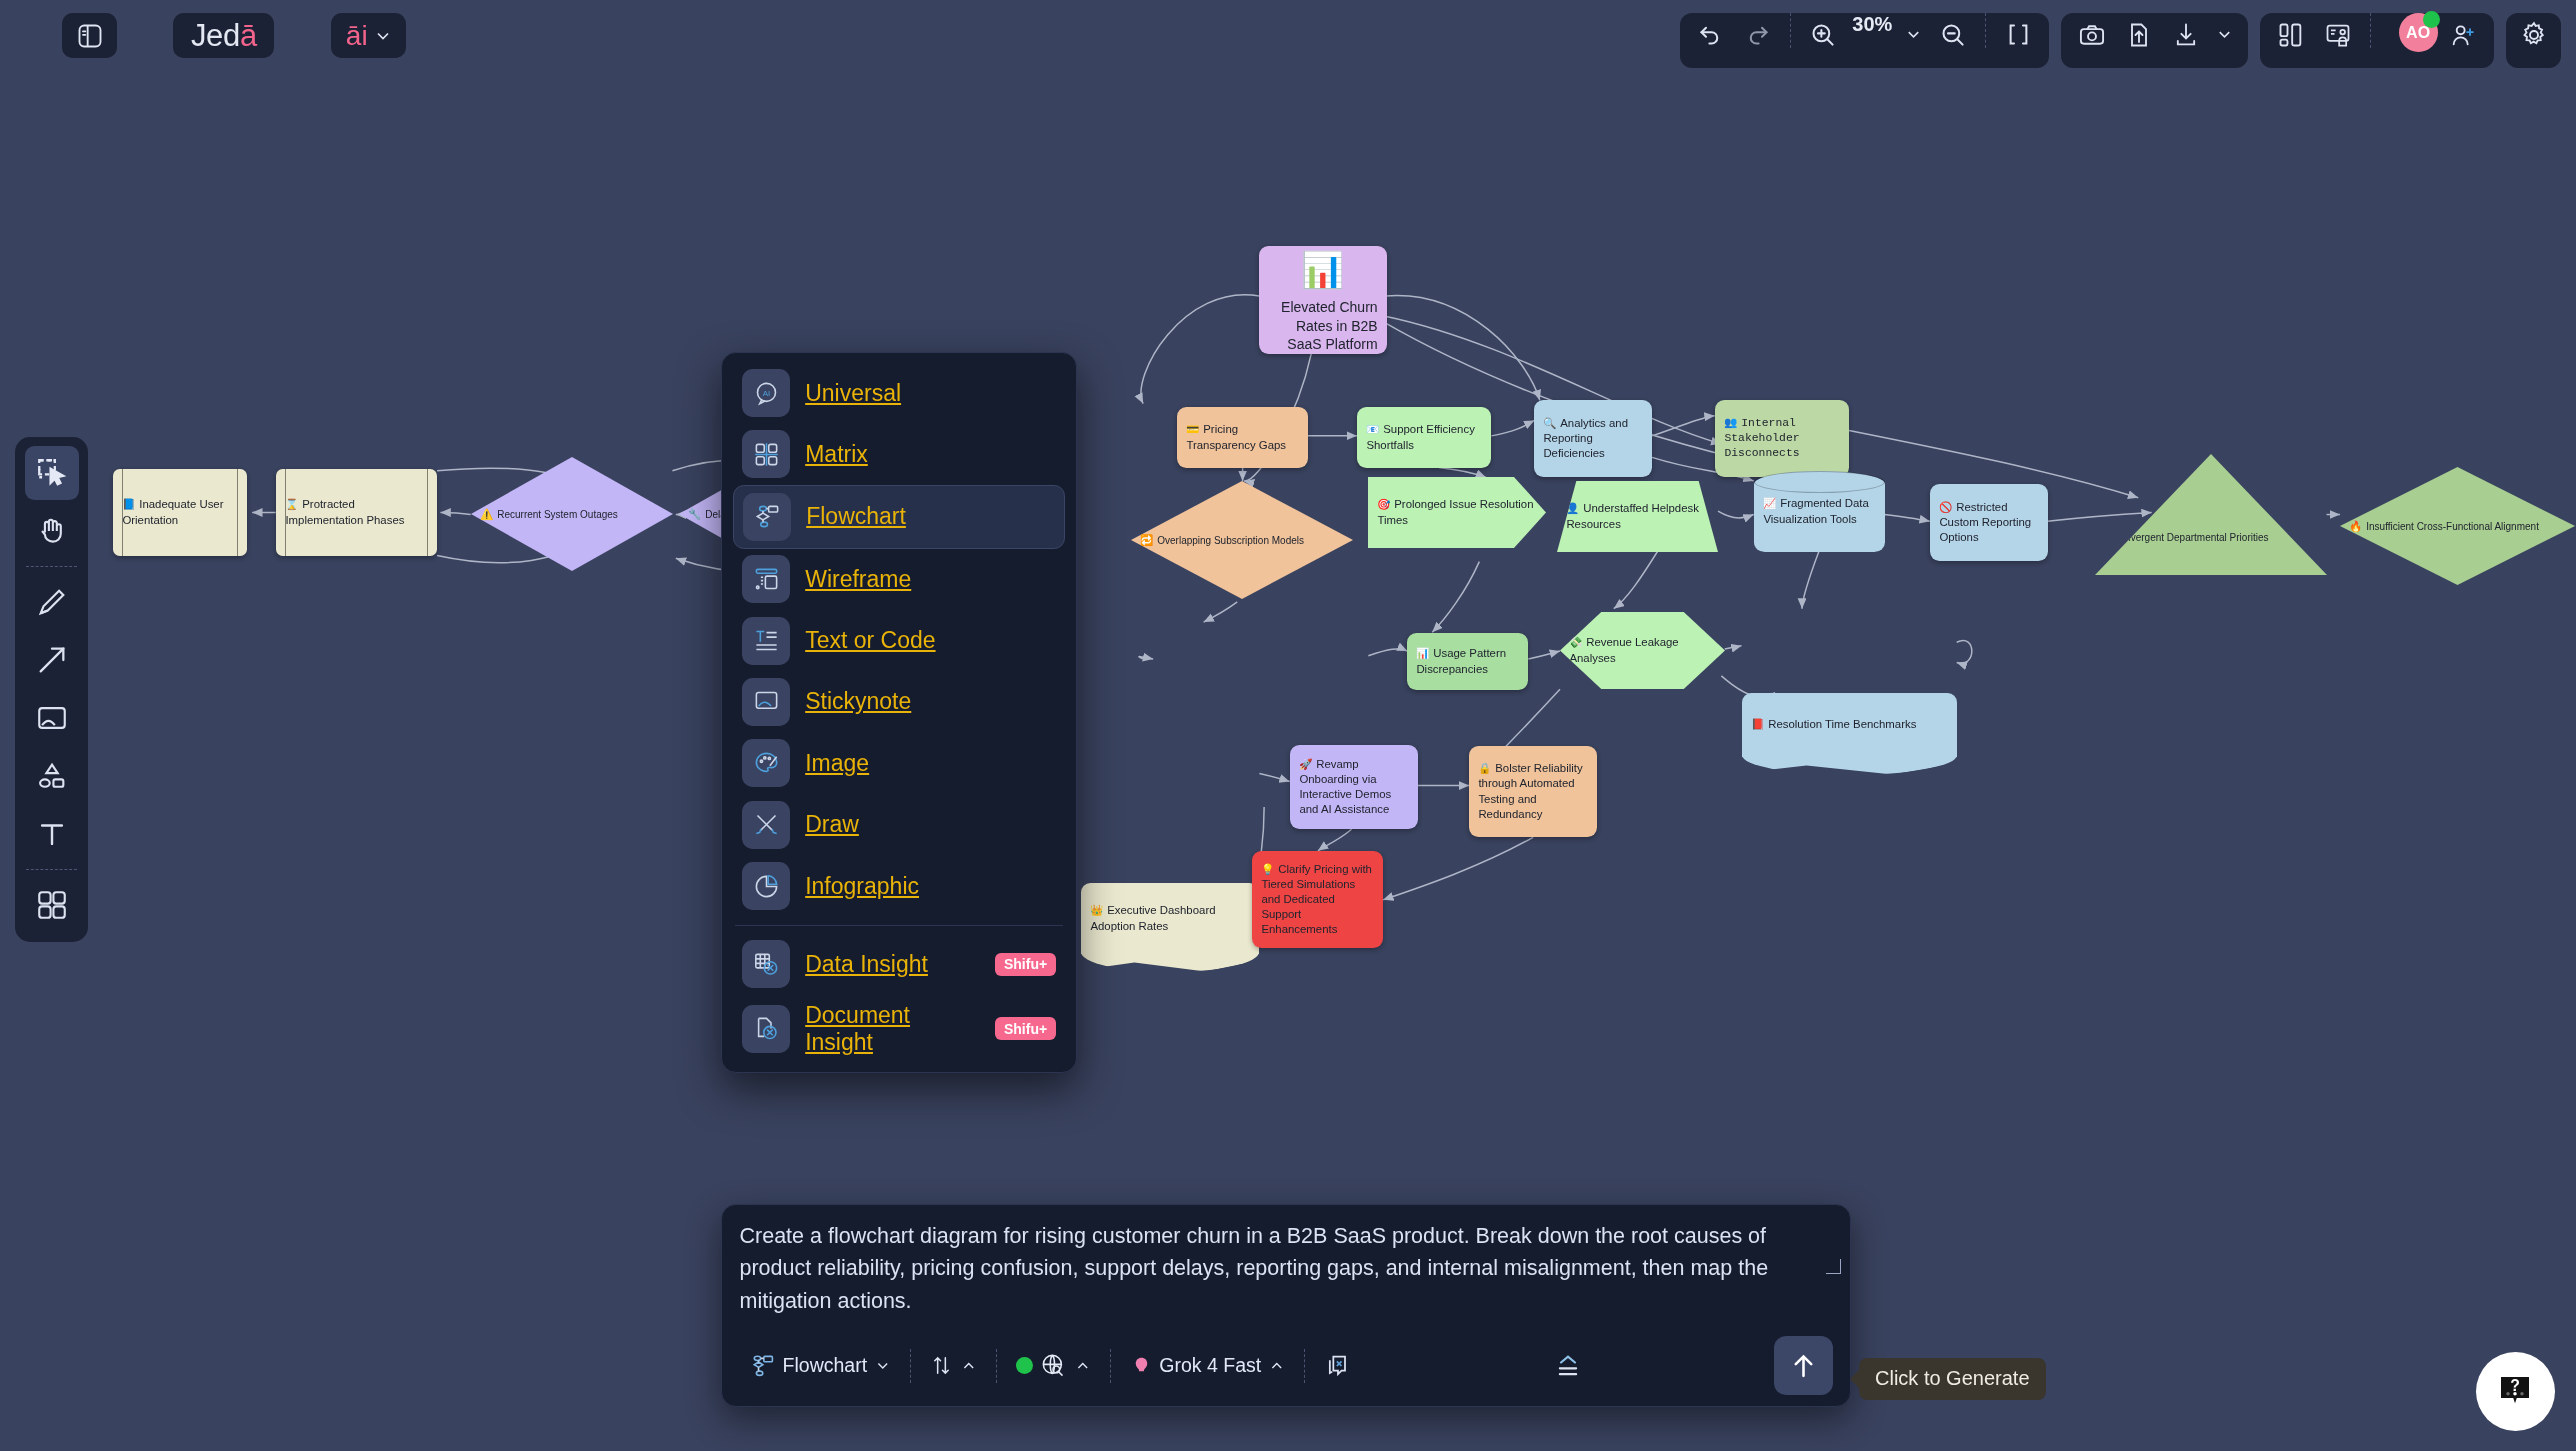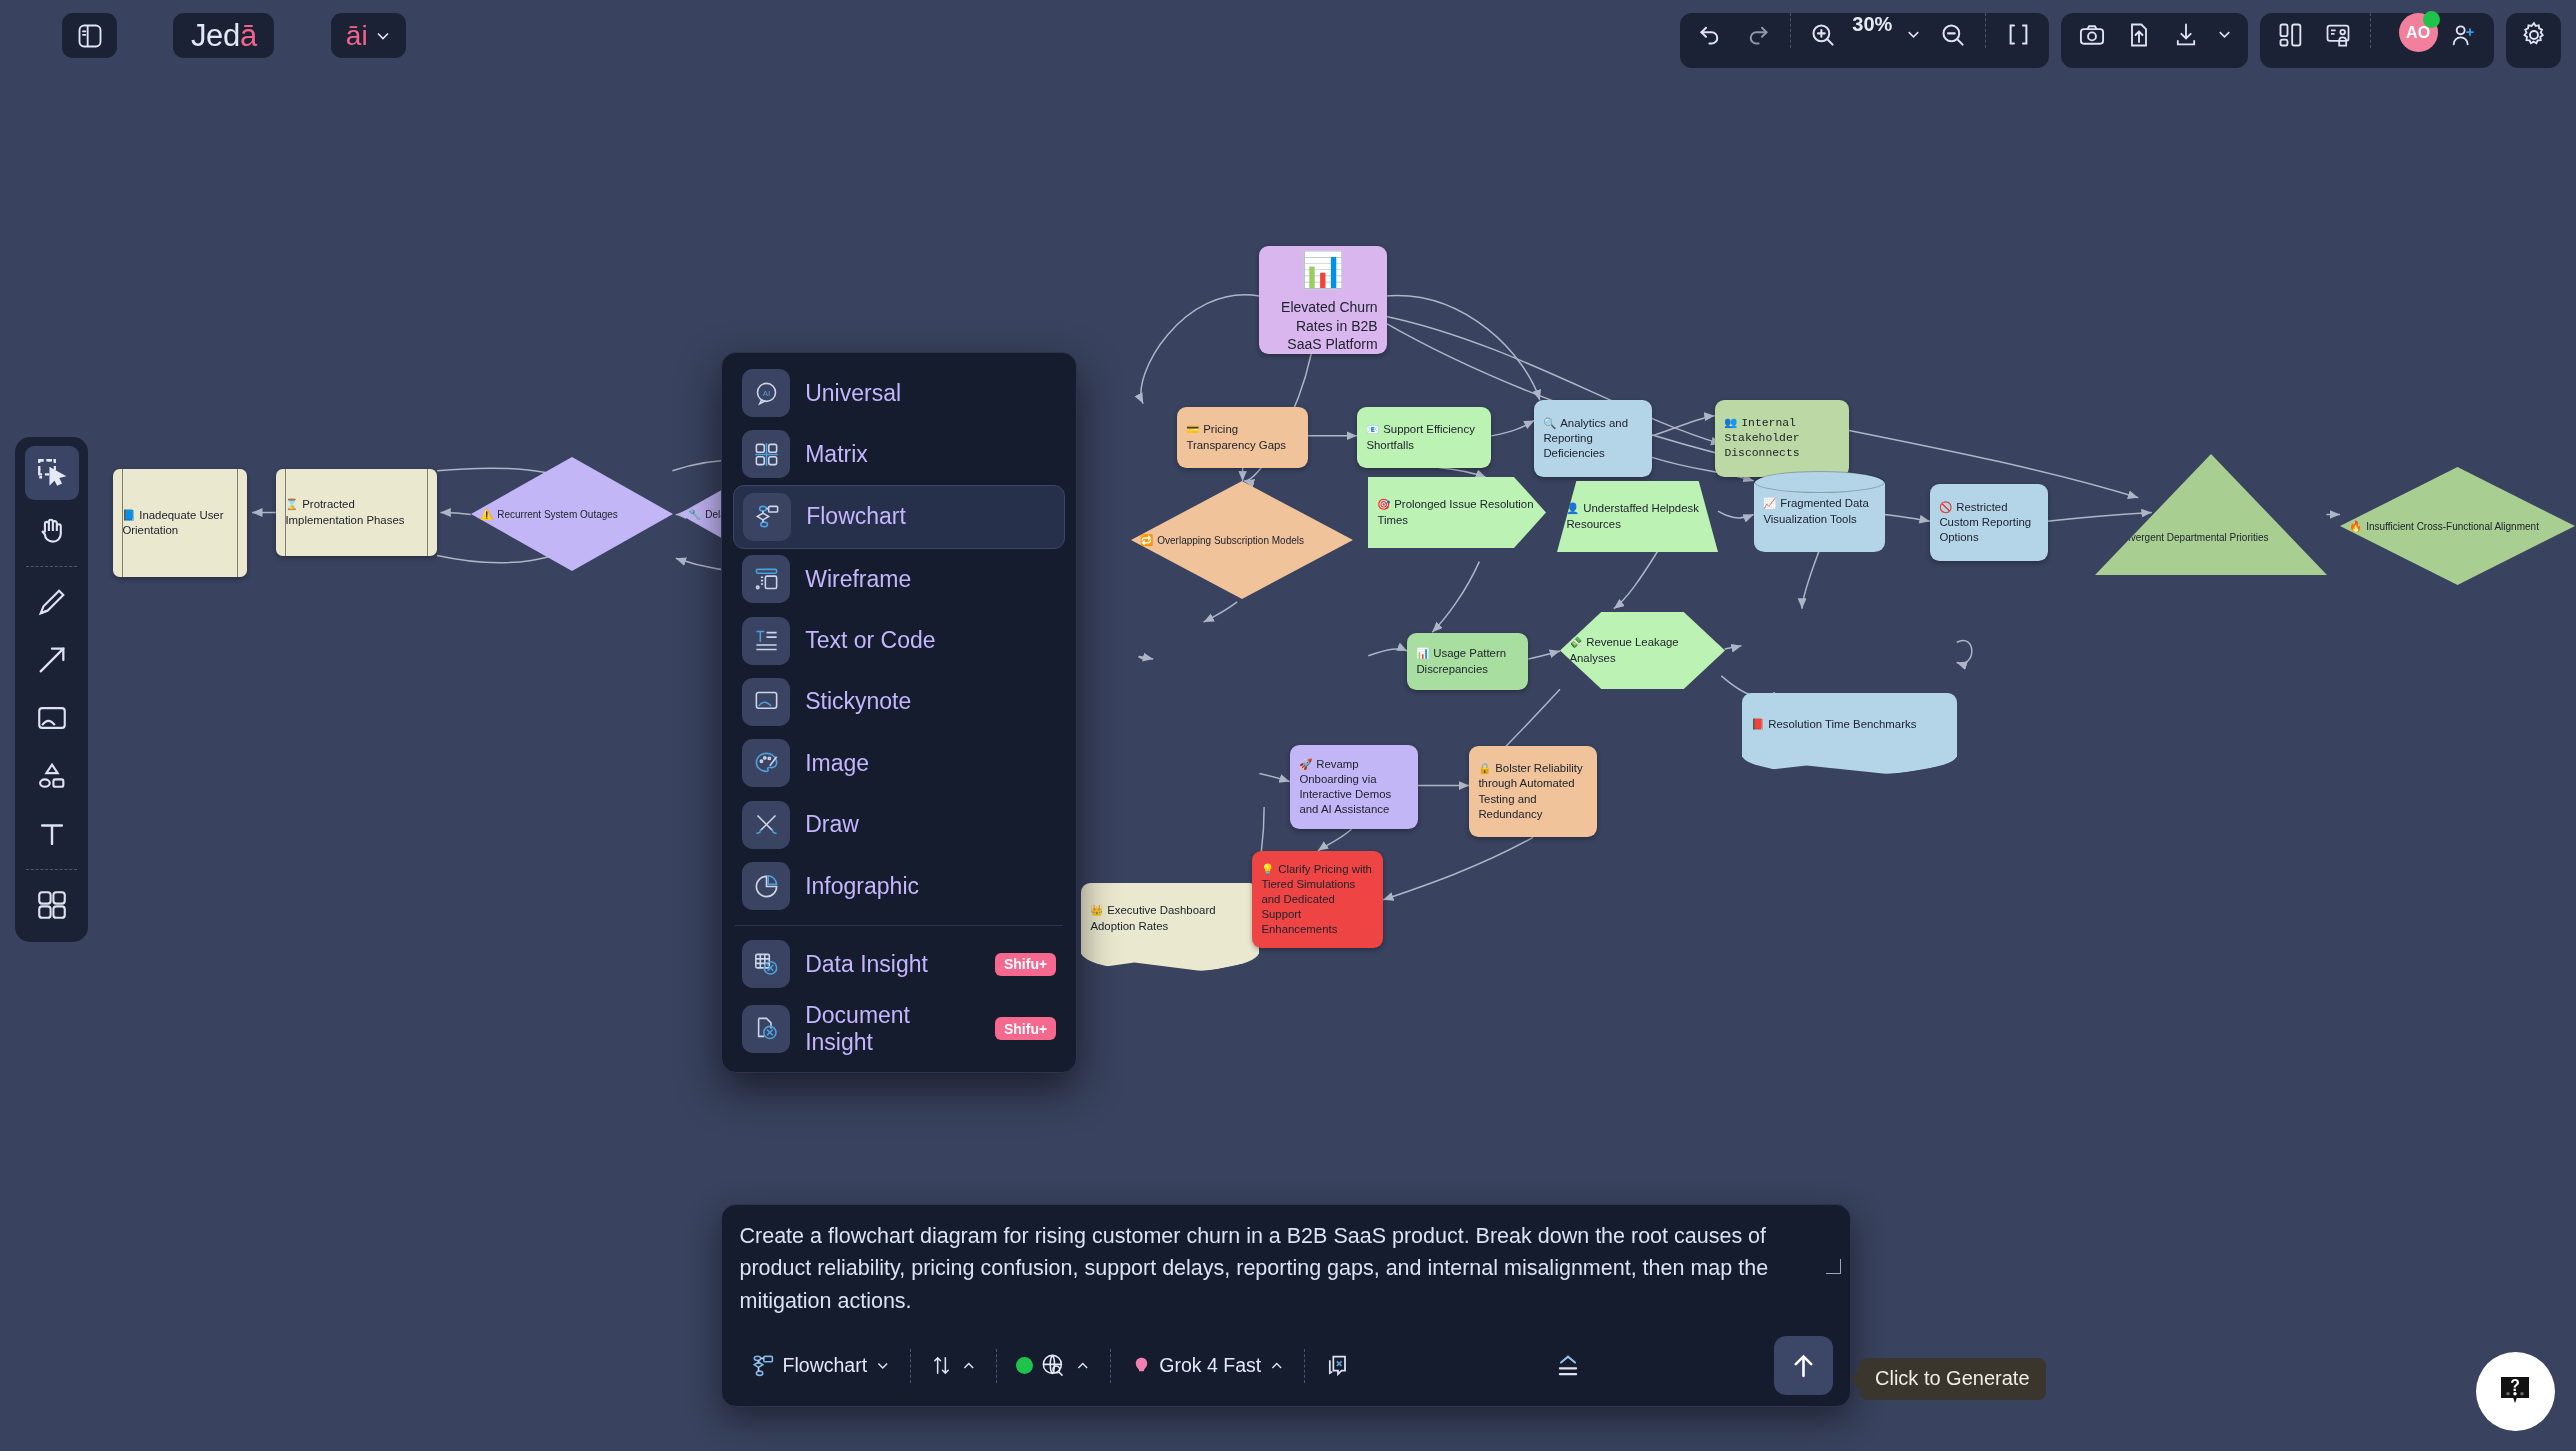--- a/index.html
+++ b/index.html
@@ -100,21 +100,21 @@
   }
   .mitem {
     display:flex; align-items:center; gap:15px; padding:6.7px 9.4px; border-radius:10.8px;
     cursor:pointer; position:relative;
   }
   .mitem.sel { background:#27304b; border:0.7px solid #3b4666; }
   .micon {
     width:48px; height:48px; border-radius:10.8px; background:#3a4462;
     display:flex; align-items:center; justify-content:center; flex:0 0 48px; color:#cfd8ea;
   }
-  .mlabel { color:#c4b5fd; font-size:23px; }
+  .mlabel { color:#eab308; font-size:23px;text-decoration:underline; }
   .badge {
     margin-left:auto; background:#f7688f; color:#fff; font-size:14px; font-weight:700;
     padding:3.4px 8.7px; border-radius:6px;
   }
   .msep { border-top:0.7px solid #2b3450; margin:8px 2.7px; }
 
   
   #prompt {
     position:absolute; left:721px; top:1204px; width:1130px;
     background:#151c2e; border:0.7px solid #2b3450; border-radius:15px;
@@ -190,21 +190,21 @@
         <path d="M2320,1025 C2260,1090 2200,1150 2190,1160"></path>
         <path d="M2560,1005 C2600,1040 2620,1040 2640,1030"></path>
         <path d="M2910,955 C2940,940 2940,995 2910,985"></path>
         <path d="M1840,895 C1820,910 1800,920 1790,925"></path>
         <path d="M2200,835 C2180,880 2150,920 2130,940"></path>
         <path d="M2465,820 C2440,860 2420,890 2400,905"></path>
         <path d="M2705,820 C2690,860 2680,890 2680,905"></path>
       </g>
     </svg>
     <div id="nodes">
-        <div class="node shape-process" style="left: 113px; top: 469px; width: 134px; height: 108px; background: rgb(234, 232, 206);">
+        <div class="node shape-process" style="left: 113px; top: 469px; width: 134px; height: 87px; background: rgb(234, 232, 206);">
           <span class="lbl"><span class="emo">📘</span>Inadequate User Orientation</span>
         </div>
         <div class="node shape-process" style="left: 276px; top: 469px; width: 161px; height: 87px; background: rgb(234, 232, 206);">
           <span class="lbl"><span class="emo">⌛</span>Protracted Implementation Phases</span>
         </div>
         <div class="node shape-diamond" style="left: 471px; top: 457px; width: 202px; height: 114px; background: rgb(195, 182, 247); font-size: 10px;">
           <span class="lbl"><span class="emo">⚠️</span>Recurrent System Outages</span>
         </div>
         <div class="node shape-diamond" style="left: 679px; top: 457px; width: 202px; height: 114px; background: rgb(195, 182, 247); font-size: 10px;">
           <span class="lbl"><span class="emo">🔧</span>Delayed Feature Rollouts</span>

